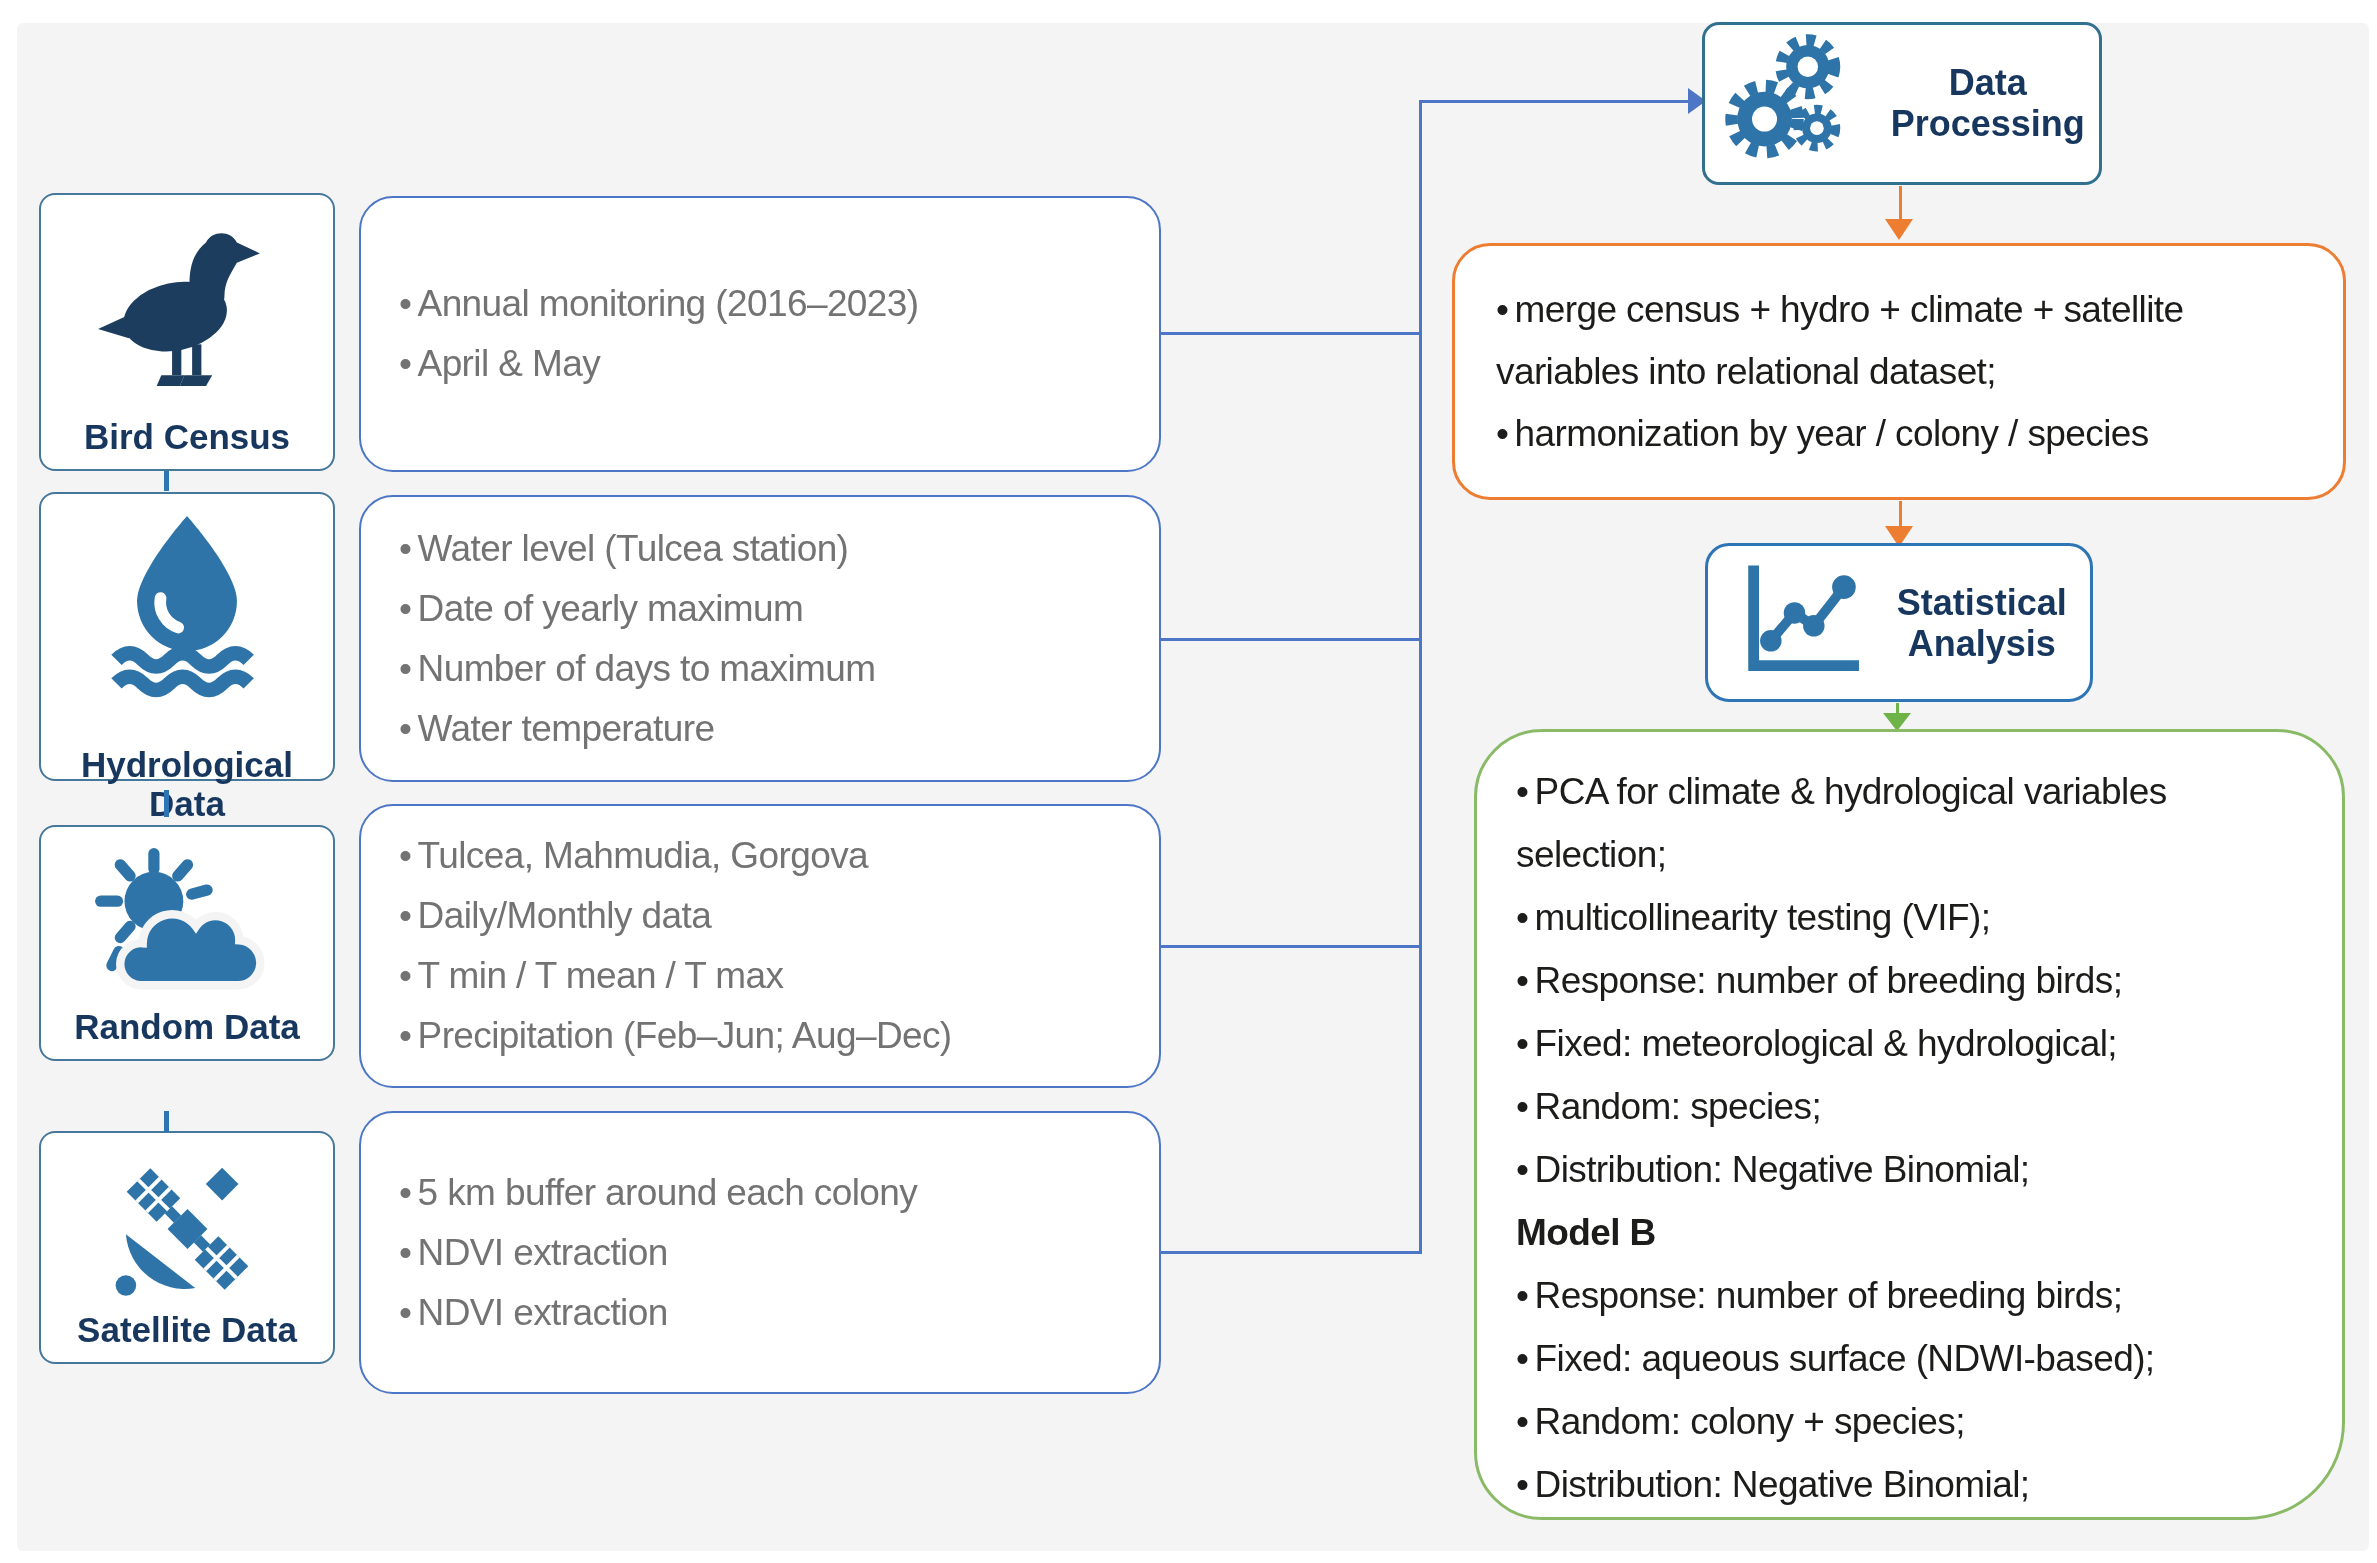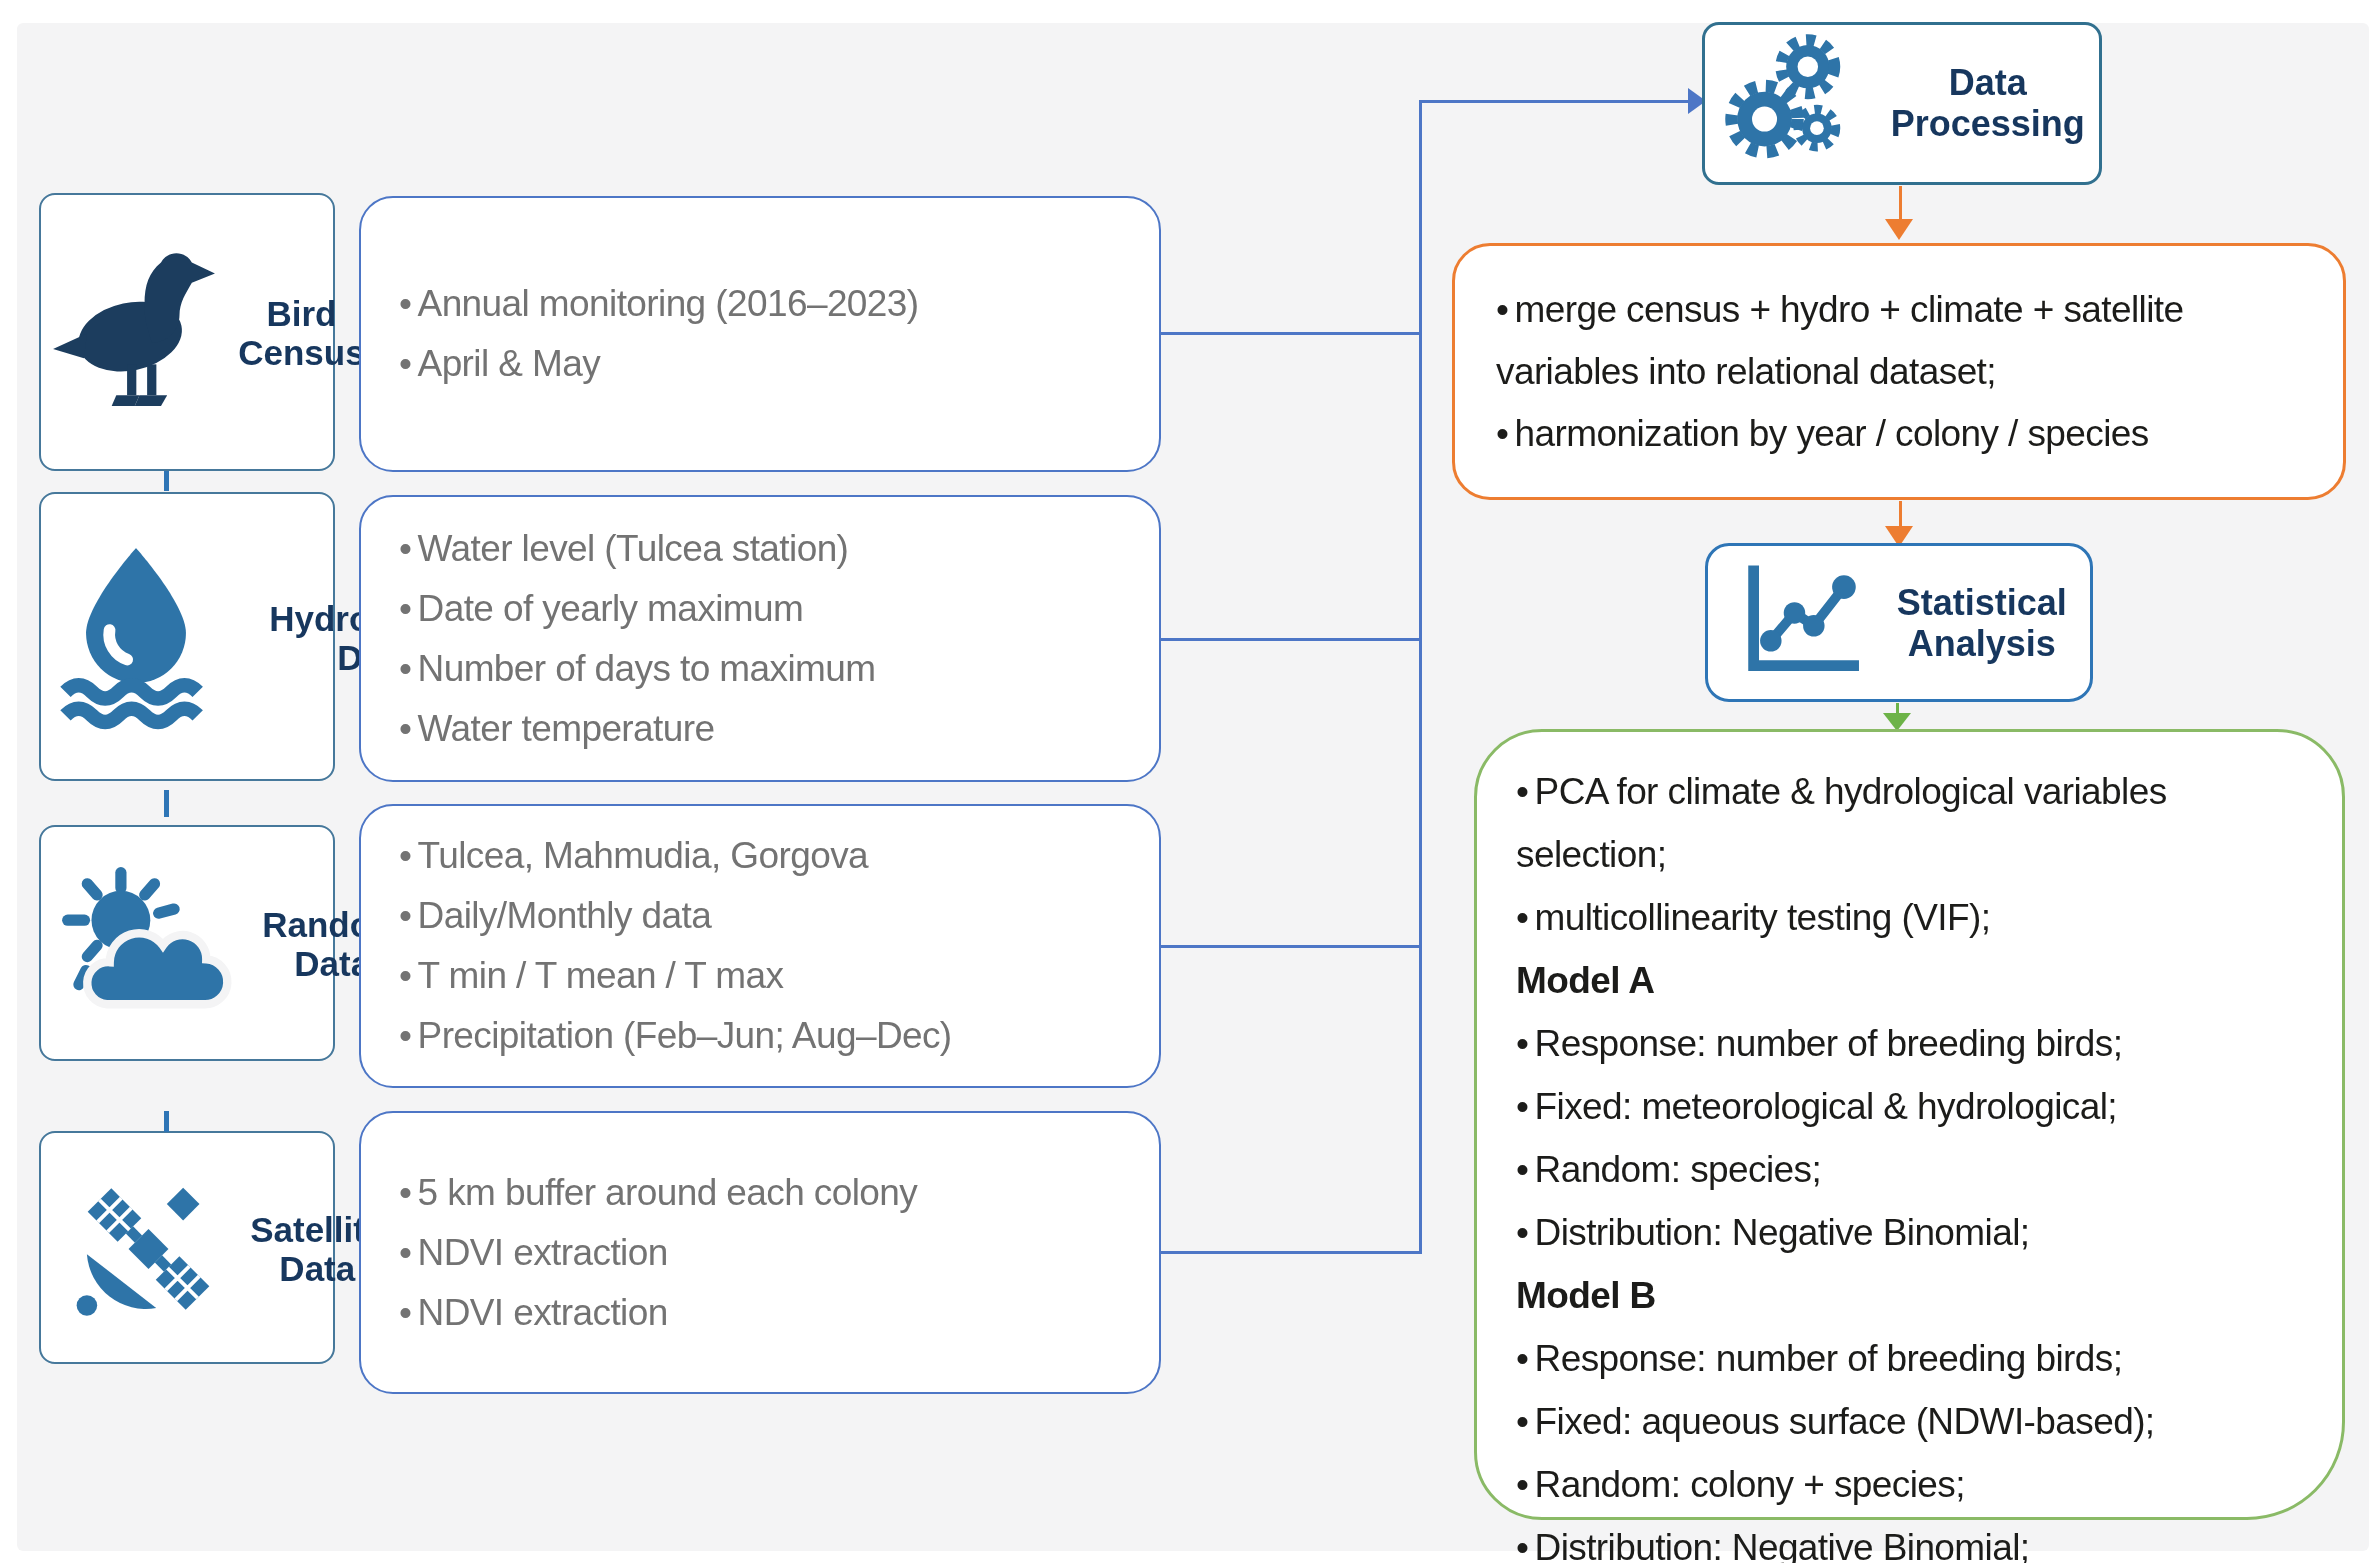--- a/index.html
+++ b/index.html
@@ -4,21 +4,21 @@
 <style>
   html,body{margin:0;padding:0;background:#ffffff;}
   #canvas{position:relative;width:2377px;height:1564px;background:#ffffff;
           font-family:"Liberation Sans",sans-serif;overflow:hidden;}
   .panel{position:absolute;left:17px;top:23.4px;width:2352px;height:1528px;
          background:#f4f4f5;border-radius:6.2px;}
 
   
   .icon-box{position:absolute;left:39px;width:296px;background:#ffffff;
             border:2.5px solid #46789b;border-radius:16px;box-sizing:border-box;
-            display:flex;flex-direction:row;align-items:center;
+            display:flex;flex-direction:column;align-items:center;
             justify-content:space-between;padding:16px 6.2px 13.5px;}
   .icon-box .art{flex:1;display:flex;align-items:center;justify-content:center;}
   .node-label{font-weight:bold;color:#17375e;text-align:center;
               white-space:pre-line;font-size:35px;line-height:39px;}
 
   
   .bullet-box{position:absolute;left:359px;width:802px;background:#ffffff;
               border:2.5px solid #4d76c6;border-radius:34px;box-sizing:border-box;
               display:flex;flex-direction:column;justify-content:center;
               padding:7.4px 38px;color:#737373;font-size:37px;line-height:60px;
@@ -218,21 +218,20 @@
 Analysis</div>
   </div>
 
   <div class="stem" style="left:1896px;top:703px;height:13.5px;background:#6db348;"></div>
   <div class="arrow-down" style="left:1883px;top:713px;border-top:18.5px solid #6db348;"></div>
 
   <div class="big-box" id="green-box" style="left:1474px;top:729px;width:871px;height:791px;">
     <div>
         <div class="t-line"><span class="blt">•</span>PCA for climate &amp; hydrological variables selection;</div>
         <div class="t-line"><span class="blt">•</span>multicollinearity testing (VIF);</div>
-        <div class="t-line bold">Model A</div>
         <div class="t-line"><span class="blt">•</span>Response: number of breeding birds;</div>
         <div class="t-line"><span class="blt">•</span>Fixed: meteorological &amp; hydrological;</div>
         <div class="t-line"><span class="blt">•</span>Random: species;</div>
         <div class="t-line"><span class="blt">•</span>Distribution: Negative Binomial;</div>
         <div class="t-line bold">Model B</div>
         <div class="t-line"><span class="blt">•</span>Response: number of breeding birds;</div>
         <div class="t-line"><span class="blt">•</span>Fixed: aqueous surface (NDWI-based);</div>
         <div class="t-line"><span class="blt">•</span>Random: colony + species;</div>
         <div class="t-line"><span class="blt">•</span>Distribution: Negative Binomial;</div>
       </div>

